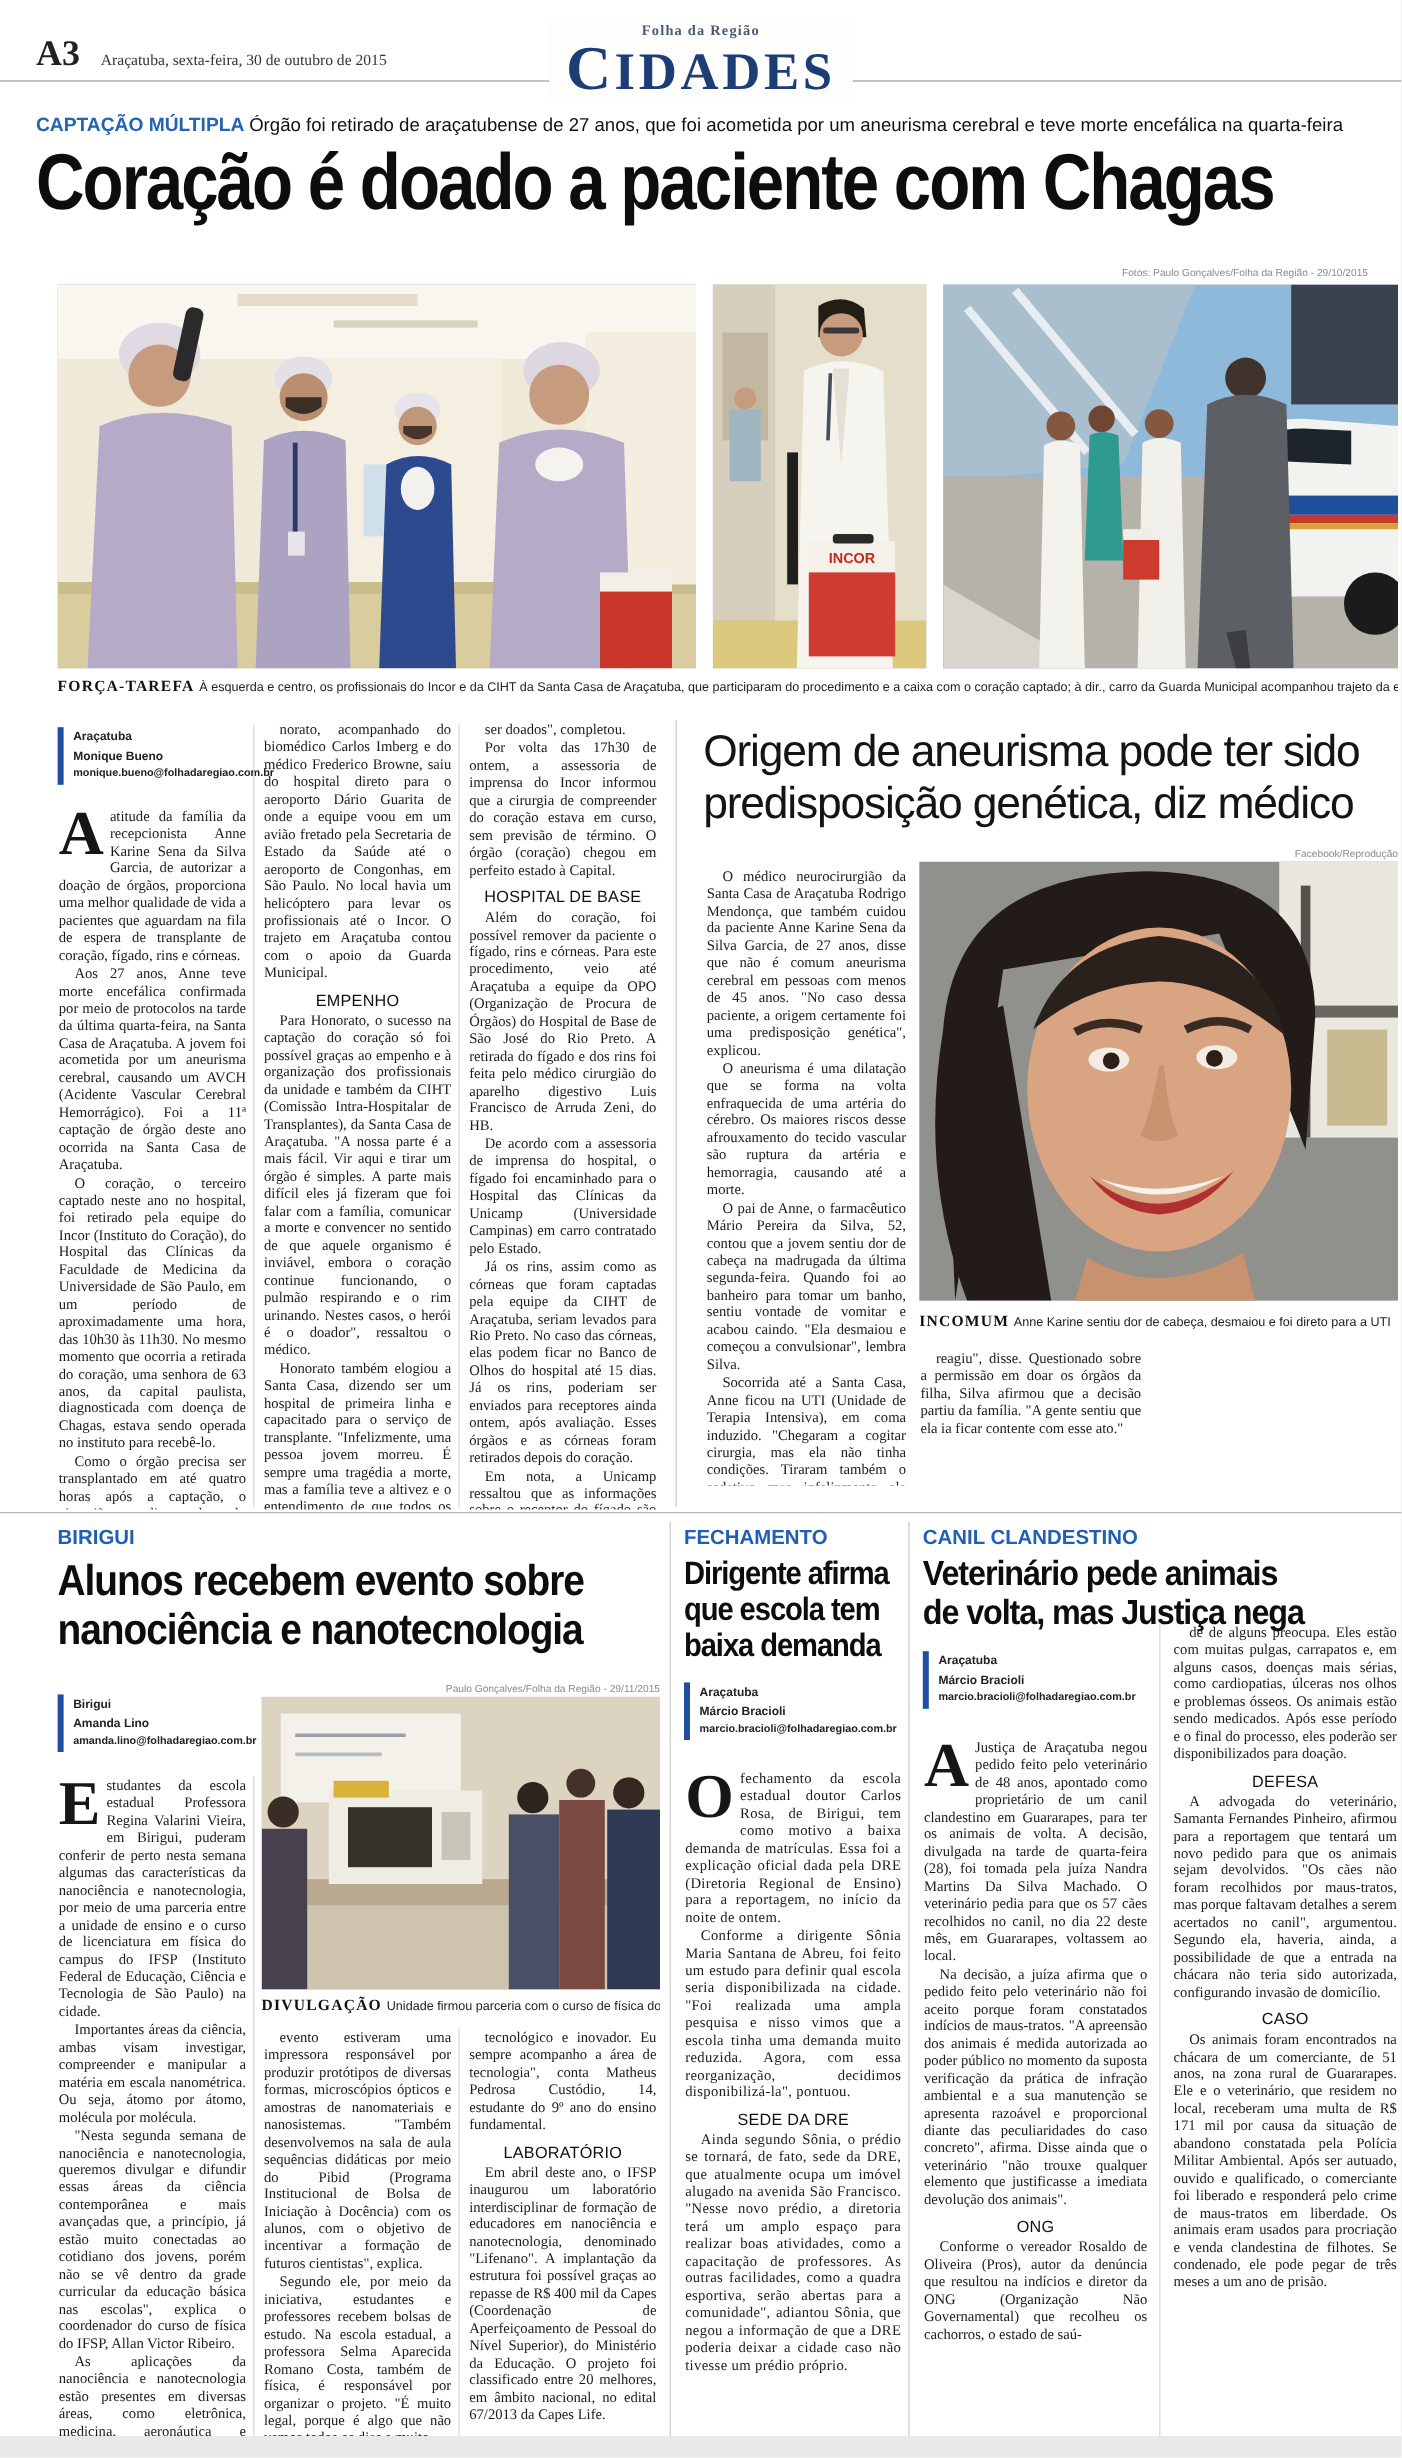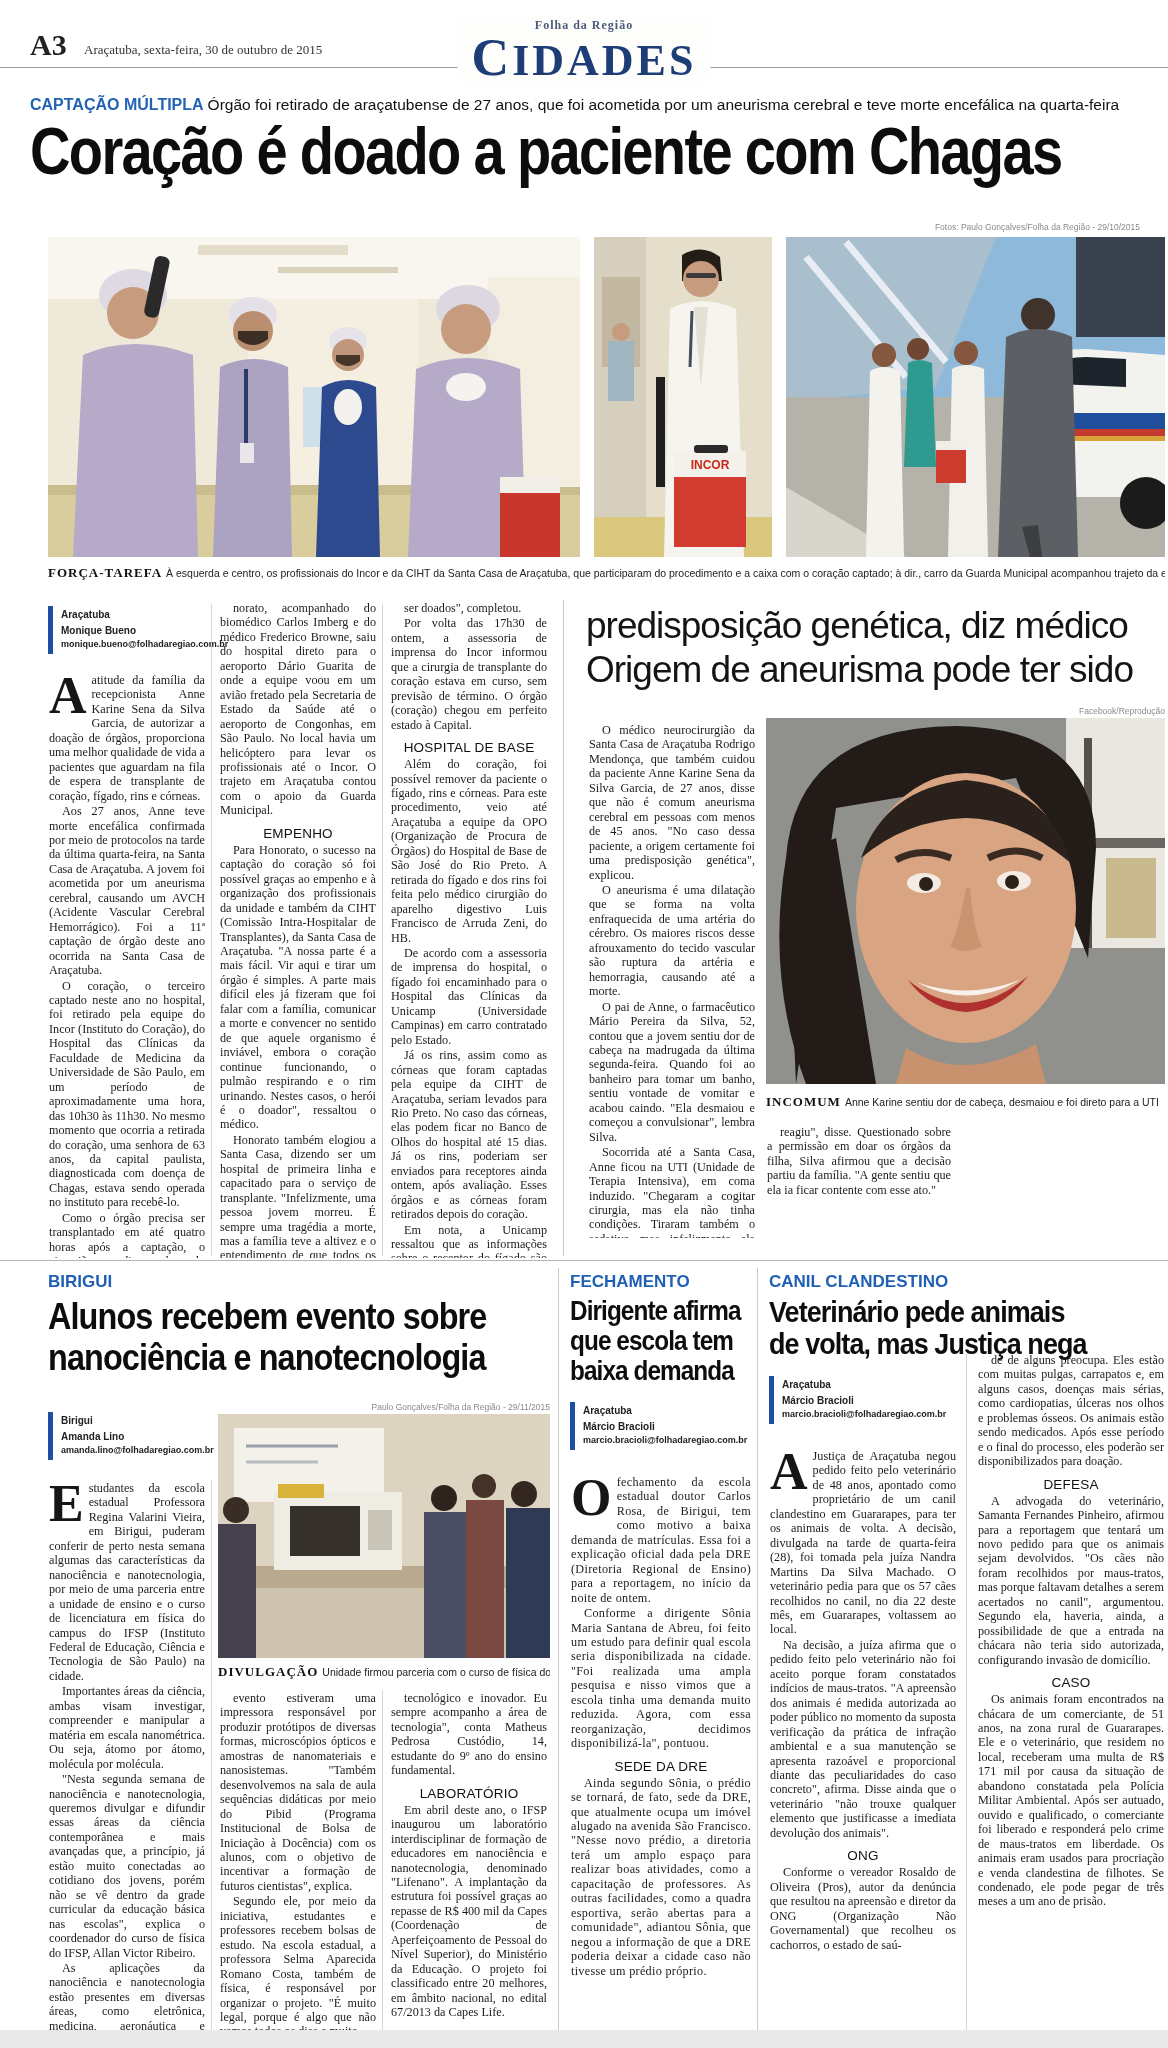--- a/index.html
+++ b/index.html
@@ -195,34 +195,34 @@
         <p class="bp">norato, acompanhado do biomédico Carlos Imberg e do médico Frederico Browne, saiu do hospital direto para o aeroporto Dário Guarita de onde a equipe voou em um avião fretado pela Secretaria de Estado da Saúde até o aeroporto de Congonhas, em São Paulo. No local havia um helicóptero para levar os profissionais até o Incor. O trajeto em Araçatuba contou com o apoio da Guarda Municipal.</p>
         <h4 class="subhead">EMPENHO</h4>
         <p class="bp">Para Honorato, o sucesso na captação do coração só foi possível graças ao empenho e à organização dos profissionais da unidade e também da CIHT (Comissão Intra-Hospitalar de Transplantes), da Santa Casa de Araçatuba. "A nossa parte é a mais fácil. Vir aqui e tirar um órgão é simples. A parte mais difícil eles já fizeram que foi falar com a família, comunicar a morte e convencer no sentido de que aquele organismo é inviável, embora o coração continue funcionando, o pulmão respirando e o rim urinando. Nestes casos, o herói é o doador", ressaltou o médico.</p>
         <p class="bp">Honorato também elogiou a Santa Casa, dizendo ser um hospital de primeira linha e capacitado para o serviço de transplante. "Infelizmente, uma pessoa jovem morreu. É sempre uma tragédia a morte, mas a família teve a altivez e o entendimento de que todos os órgãos poderiam</p>
       </div>
   </div>
   <div class="abs vrule" style="left:382px;top:604px;height:652px;"></div>
   <div class="col" style="left:390px;top:600px;width:158px;height:658px;overflow:hidden;">
     <div>
         <p class="bp">ser doados", completou.</p>
-        <p class="bp">Por volta das 17h30 de ontem, a assessoria de imprensa do Incor informou que a cirurgia de transplante do coração estava em curso, sem previsão de término. O órgão (coração) chegou em perfeito estado à Capital.</p>
+        <p class="bp">Por volta das 17h30 de ontem, a assessoria de imprensa do Incor informou que a cirurgia de compreender do coração estava em curso, sem previsão de término. O órgão (coração) chegou em perfeito estado à Capital.</p>
         <h4 class="subhead">HOSPITAL DE BASE</h4>
         <p class="bp">Além do coração, foi possível remover da paciente o fígado, rins e córneas. Para este procedimento, veio até Araçatuba a equipe da OPO (Organização de Procura de Órgãos) do Hospital de Base de São José do Rio Preto. A retirada do fígado e dos rins foi feita pelo médico cirurgião do aparelho digestivo Luis Francisco de Arruda Zeni, do HB.</p>
         <p class="bp">De acordo com a assessoria de imprensa do hospital, o fígado foi encaminhado para o Hospital das Clínicas da Unicamp (Universidade Campinas) em carro contratado pelo Estado.</p>
         <p class="bp">Já os rins, assim como as córneas que foram captadas pela equipe da CIHT de Araçatuba, seriam levados para Rio Preto. No caso das córneas, elas podem ficar no Banco de Olhos do hospital até 15 dias. Já os rins, poderiam ser enviados para receptores ainda ontem, após avaliação. Esses órgãos e as córneas foram retirados depois do coração.</p>
         <p class="bp">Em nota, a Unicamp ressaltou que as informações sobre o receptor do fígado são confidenciais.</p>
       </div>
   </div>
 
   <div class="abs vrule" style="left:563px;top:600px;height:656px;background:#c9c9c7;"></div>
 
   <div class="abs" style="left:586px;top:604px;width:580px;">
+    <div class="feature-hl">Origem de aneurisma pode ter sido</div>
     <div class="feature-hl">predisposição genética, diz médico</div>
-    <div class="feature-hl">Origem de aneurisma pode ter sido</div>
   </div>
   <div class="abs photo-credit" style="left:960px;top:706px;width:205px;">Facebook/Reprodução</div>
 
   <div class="col" style="left:588px;top:722px;width:168px;height:516px;overflow:hidden;">
     <div>
         <p class="bp">O médico neurocirurgião da Santa Casa de Araçatuba Rodrigo Mendonça, que também cuidou da paciente Anne Karine Sena da Silva Garcia, de 27 anos, disse que não é comum aneurisma cerebral em pessoas com menos de 45 anos. "No caso dessa paciente, a origem certamente foi uma predisposição genética", explicou.</p>
         <p class="bp">O aneurisma é uma dilatação que se forma na volta enfraquecida de uma artéria do cérebro. Os maiores riscos desse afrouxamento do tecido vascular são ruptura da artéria e hemorragia, causando até a morte.</p>
         <p class="bp">O pai de Anne, o farmacêutico Mário Pereira da Silva, 52, contou que a jovem sentiu dor de cabeça na madrugada da última segunda-feira. Quando foi ao banheiro para tomar um banho, sentiu vontade de vomitar e acabou caindo. "Ela desmaiou e começou a convulsionar", lembra Silva.</p>
         <p class="bp">Socorrida até a Santa Casa, Anne ficou na UTI (Unidade de Terapia Intensiva), em coma induzido. "Chegaram a cogitar cirurgia, mas ela não tinha condições. Tiraram também o sedativo, mas, infelizmente, ela não</p>
       </div>
@@ -372,21 +372,21 @@
     <div>Márcio Bracioli</div>
     <div style="font-size:9px;">marcio.bracioli@folhadaregiao.com.br</div>
   </div>
   <div class="col" style="left:769px;top:1448px;width:188px;height:592px;overflow:hidden;">
     <p class="bp first">
       <span class="dropcap">A</span><span>Justiça de Araçatuba negou pedido feito pelo veterinário de 48 anos, apontado como proprietário de um canil clandestino em Guararapes, para ter os animais de volta. A decisão, divulgada na tarde de quarta-feira (28), foi tomada pela juíza Nandra Martins Da Silva Machado. O veterinário pedia para que os 57 cães recolhidos no canil, no dia 22 deste mês, em Guararapes, voltassem ao local.</span>
     </p>
     <div>
         <p class="bp">Na decisão, a juíza afirma que o pedido feito pelo veterinário não foi aceito porque foram constatados indícios de maus-tratos. "A apreensão dos animais é medida autorizada ao poder público no momento da suposta verificação da prática de infração ambiental e a sua manutenção se apresenta razoável e proporcional diante das peculiaridades do caso concreto", afirma. Disse ainda que o veterinário "não trouxe qualquer elemento que justificasse a imediata devolução dos animais".</p>
         <h4 class="subhead">ONG</h4>
-        <p class="bp">Conforme o vereador Rosaldo de Oliveira (Pros), autor da denúncia que resultou na apreensão e diretor da ONG (Organização Não Governamental) que recolheu os cachorros, o estado de saú-</p>
+        <p class="bp">Conforme o vereador Rosaldo de Oliveira (Pros), autor da denúncia que resultou na indícios e diretor da ONG (Organização Não Governamental) que recolheu os cachorros, o estado de saú-</p>
       </div>
   </div>
   <div class="abs vrule" style="left:966px;top:1352px;height:688px;"></div>
   <div class="col" style="left:977px;top:1352px;width:188px;height:688px;overflow:hidden;">
     <div>
         <p class="bp">de de alguns preocupa. Eles estão com muitas pulgas, carrapatos e, em alguns casos, doenças mais sérias, como cardiopatias, úlceras nos olhos e problemas ósseos. Os animais estão sendo medicados. Após esse período e o final do processo, eles poderão ser disponibilizados para doação.</p>
         <h4 class="subhead">DEFESA</h4>
         <p class="bp">A advogada do veterinário, Samanta Fernandes Pinheiro, afirmou para a reportagem que tentará um novo pedido para que os animais sejam devolvidos. "Os cães não foram recolhidos por maus-tratos, mas porque faltavam detalhes a serem acertados no canil", argumentou. Segundo ela, haveria, ainda, a possibilidade de que a entrada na chácara não teria sido autorizada, configurando invasão de domicílio.</p>
         <h4 class="subhead">CASO</h4>
         <p class="bp">Os animais foram encontrados na chácara de um comerciante, de 51 anos, na zona rural de Guararapes. Ele e o veterinário, que residem no local, receberam uma multa de R$ 171 mil por causa da situação de abandono constatada pela Polícia Militar Ambiental. Após ser autuado, ouvido e qualificado, o comerciante foi liberado e responderá pelo crime de maus-tratos em liberdade. Os animais eram usados para procriação e venda clandestina de filhotes. Se condenado, ele pode pegar de três meses a um ano de prisão.</p>

